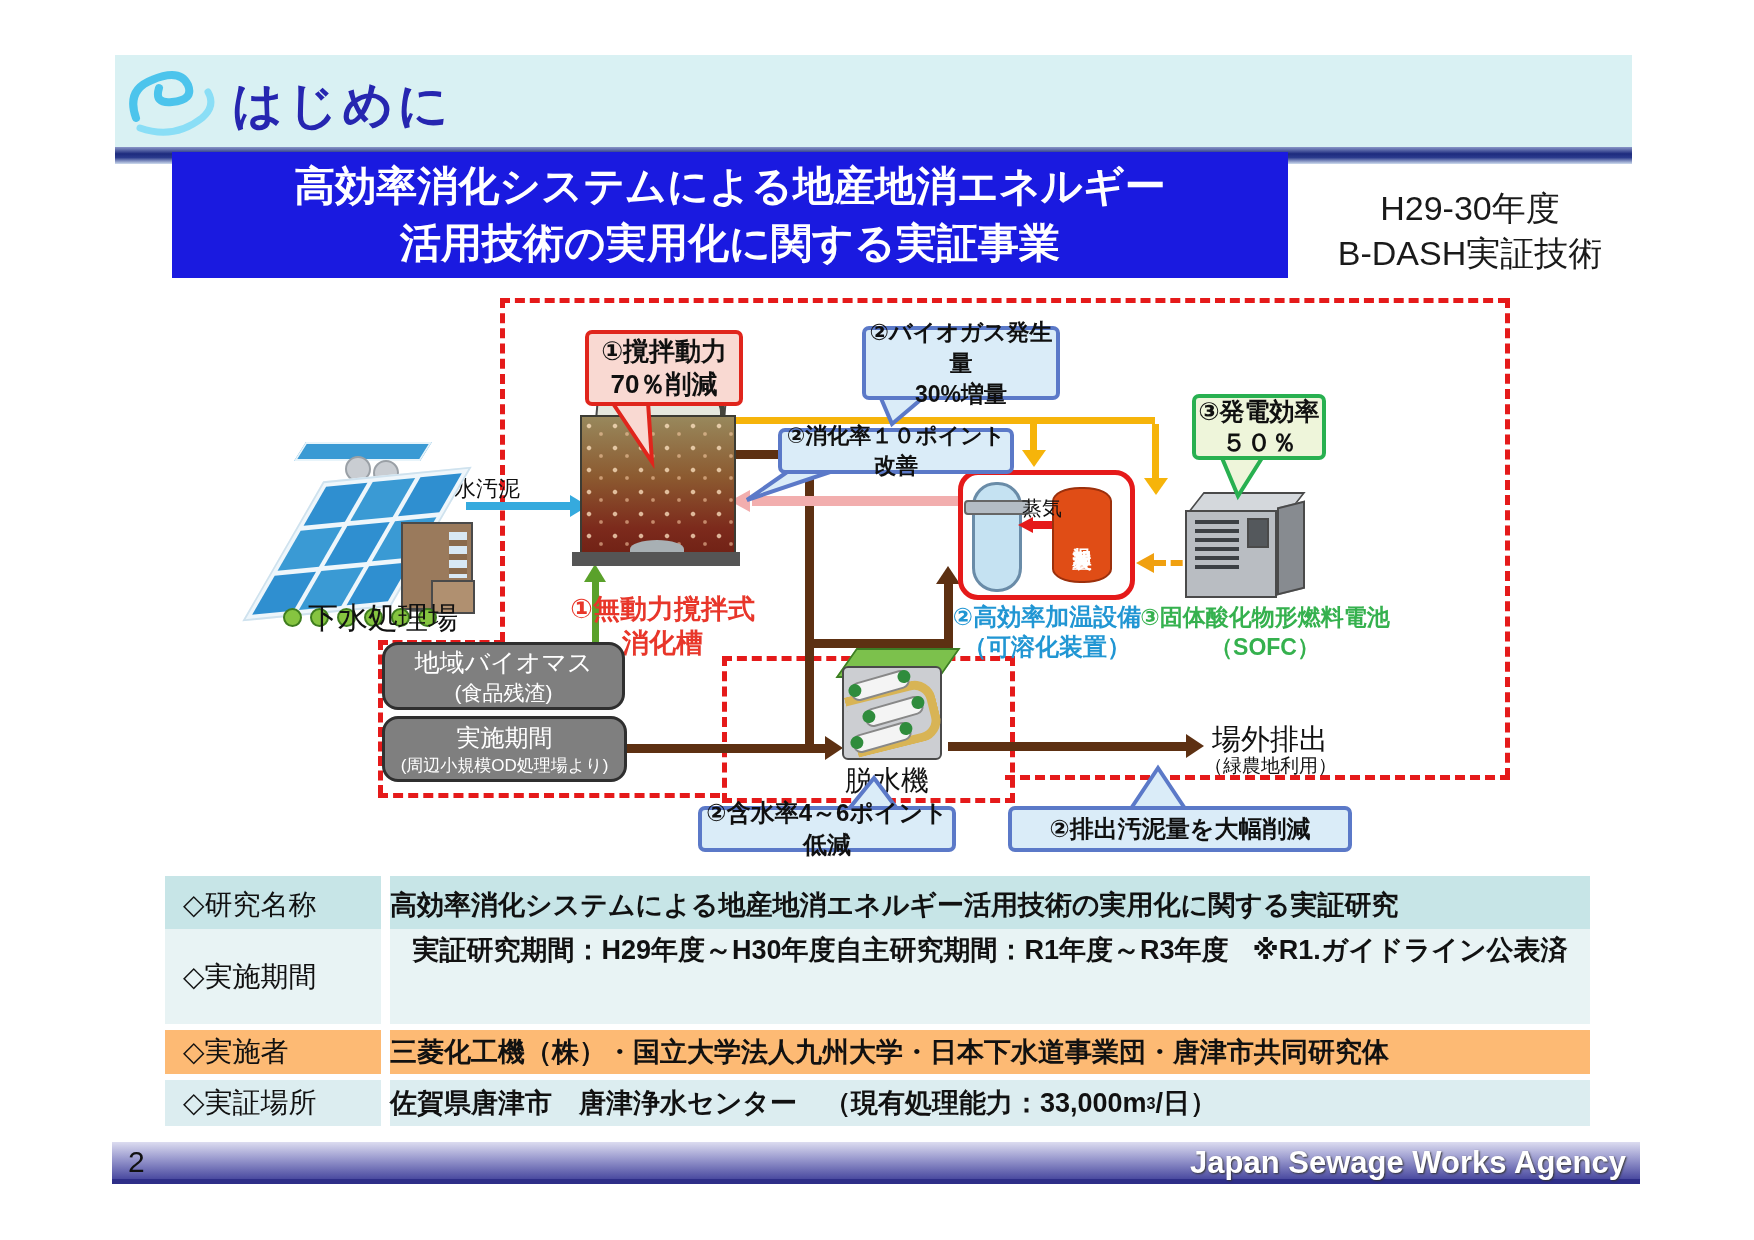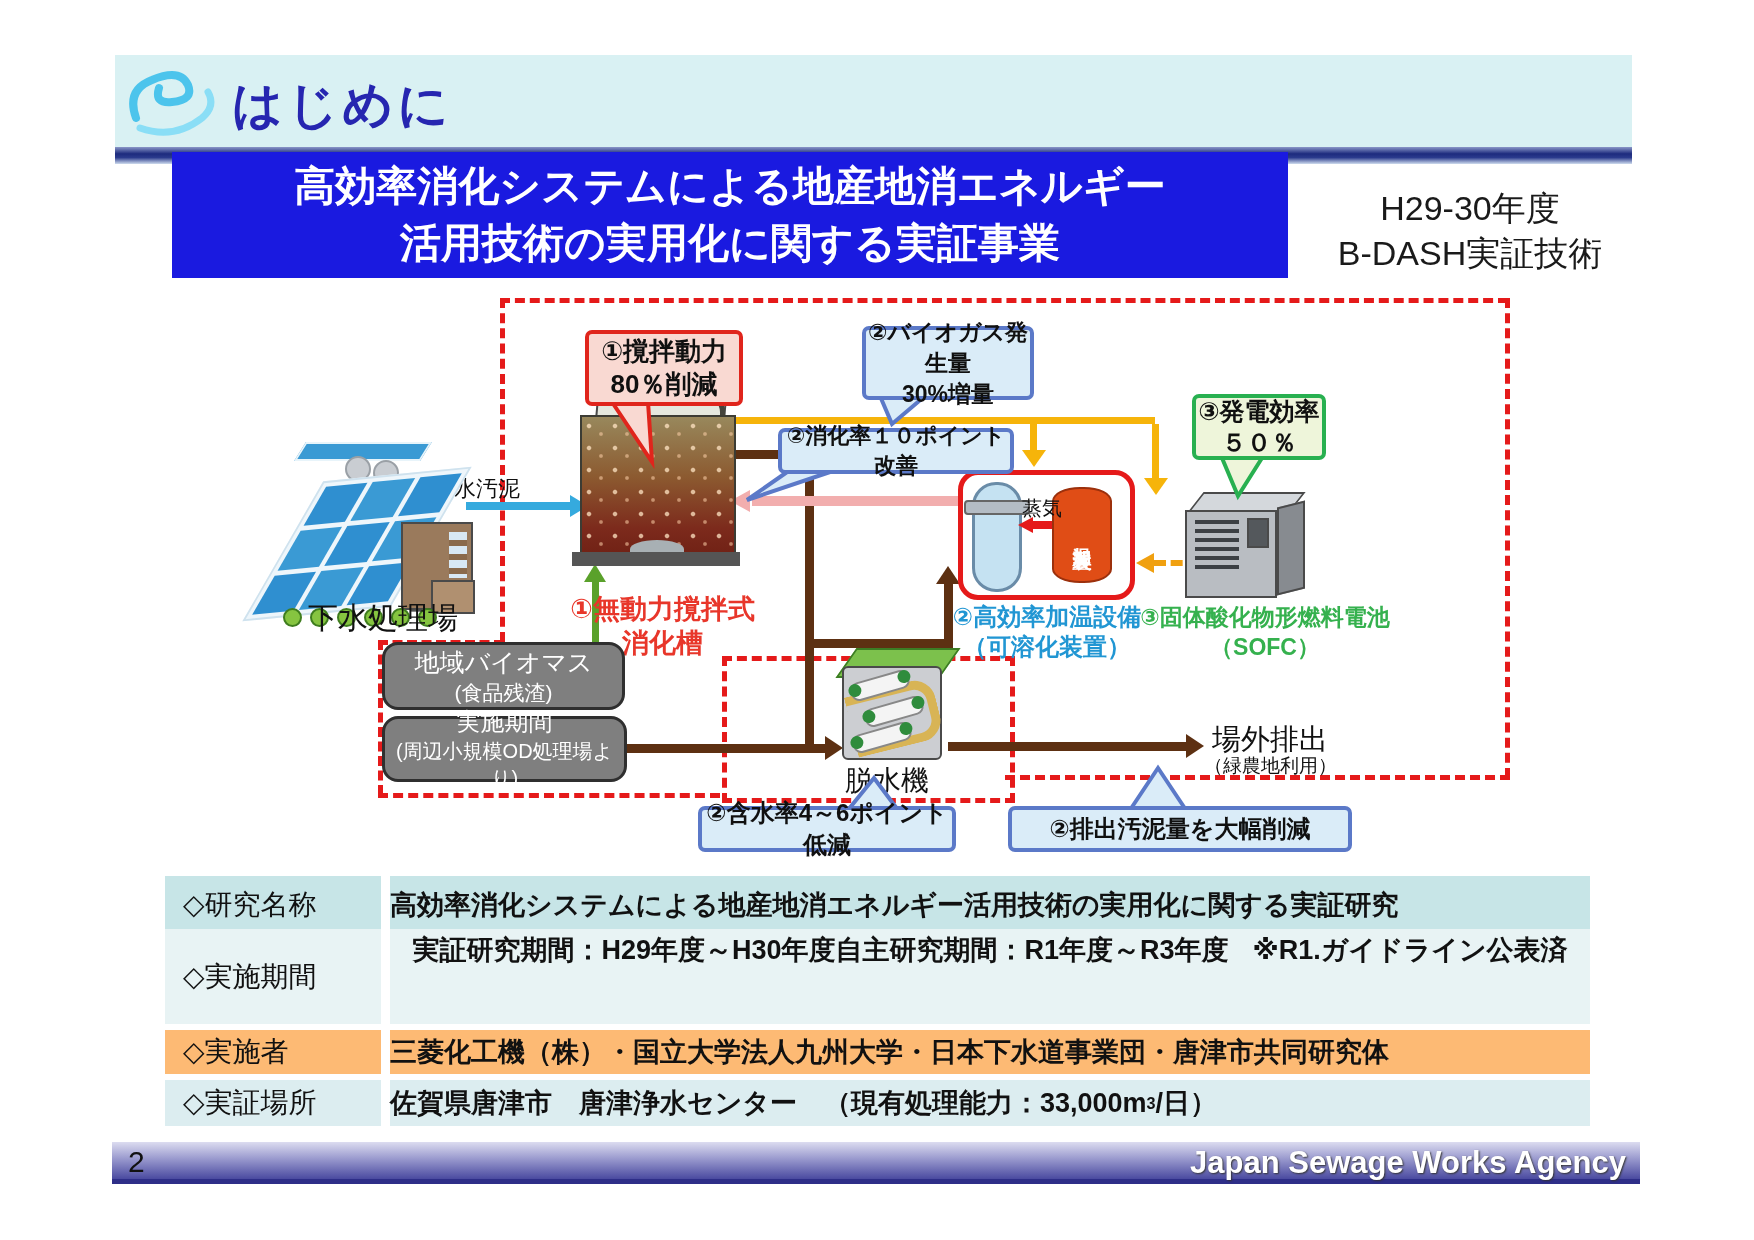--- a/index.html
+++ b/index.html
@@ -175,21 +175,21 @@
     <div>①無動力撹拌式</div>
     <div>消化槽</div>
   </div>
 
   <div class="abs graybox" style="left:382px;top:642px;width:243px;height:68px">
     <div style="font-size:25px">地域バイオマス</div>
     <div style="font-size:21px">(食品残渣)</div>
   </div>
   <div class="abs graybox" style="left:382px;top:716px;width:245px;height:66px">
     <div style="font-size:24px">実施期間</div>
-    <div style="font-size:20px">(周辺小規模OD処理場より)</div>
+    <div style="font-size:17px">(周辺小規模OD処理場より)</div>
   </div>
 
   <div class="abs" style="left:958px;top:470px;width:177px;height:130px;border:5px solid #e51a1a;border-radius:20px;box-sizing:border-box"></div>
   <div class="abs" style="left:972px;top:482px;width:50px;height:110px;background:#c5e2f2;border:3px solid #6a8ca8;border-radius:24px;box-sizing:border-box"></div>
   <div class="abs" style="left:964px;top:500px;width:66px;height:15px;background:#b4bcc4;border:2px solid #666;border-radius:4px;box-sizing:border-box"></div>
   <div class="abs" style="left:1052px;top:487px;width:60px;height:96px;background:#e04d16;border-radius:28px/14px;border:2px solid #9c300c;box-sizing:border-box;display:flex;align-items:center;justify-content:center">
     <span style="writing-mode:vertical-rl;color:#fff;font-size:19px;font-weight:700;letter-spacing:2px">加温装置</span>
   </div>
   <div class="abs lbl" style="left:1022px;top:495px;font-size:20px">蒸気</div>
   <div class="abs" style="left:1032px;top:521px;width:20px;height:8px;background:#e51a1a"></div>
@@ -243,23 +243,23 @@
     <polygon points="1222,458 1262,458 1238,496" fill="#eef5da"></polygon>
       <polyline points="1222,458 1238,496 1262,458" fill="none" stroke="#28b050" stroke-width="4"></polyline>
     <polygon points="848,810 898,810 874,778" fill="#daecf8"></polygon>
       <polyline points="848,810 874,778 898,810" fill="none" stroke="#5b79c8" stroke-width="4"></polyline>
     <polygon points="1130,810 1186,810 1158,768" fill="#daecf8"></polygon>
       <polyline points="1130,810 1158,768 1186,810" fill="none" stroke="#5b79c8" stroke-width="4"></polyline>
   </svg>
 
   <div class="abs callout c-red" style="left:585px;top:330px;width:158px;height:76px;font-size:26px;line-height:33px">
     <div>①撹拌動力</div>
-    <div>80％削減</div>
-  </div>
-  <div class="abs callout c-blue" style="left:862px;top:326px;width:172px;height:74px;font-size:23px;line-height:31px">
+    <div>70％削減</div>
+  </div>
+  <div class="abs callout c-blue" style="left:862px;top:326px;width:198px;height:74px;font-size:23px;line-height:31px">
     <div>②バイオガス発生量</div>
     <div>30%増量</div>
   </div>
   <div class="abs callout c-blue" style="left:778px;top:428px;width:236px;height:46px;font-size:22px">
     <div>②消化率１０ポイント改善</div>
   </div>
   <div class="abs callout c-green" style="left:1192px;top:394px;width:134px;height:66px;font-size:25px;line-height:31px">
     <div>③発電効率</div>
     <div>５０％</div>
   </div>

